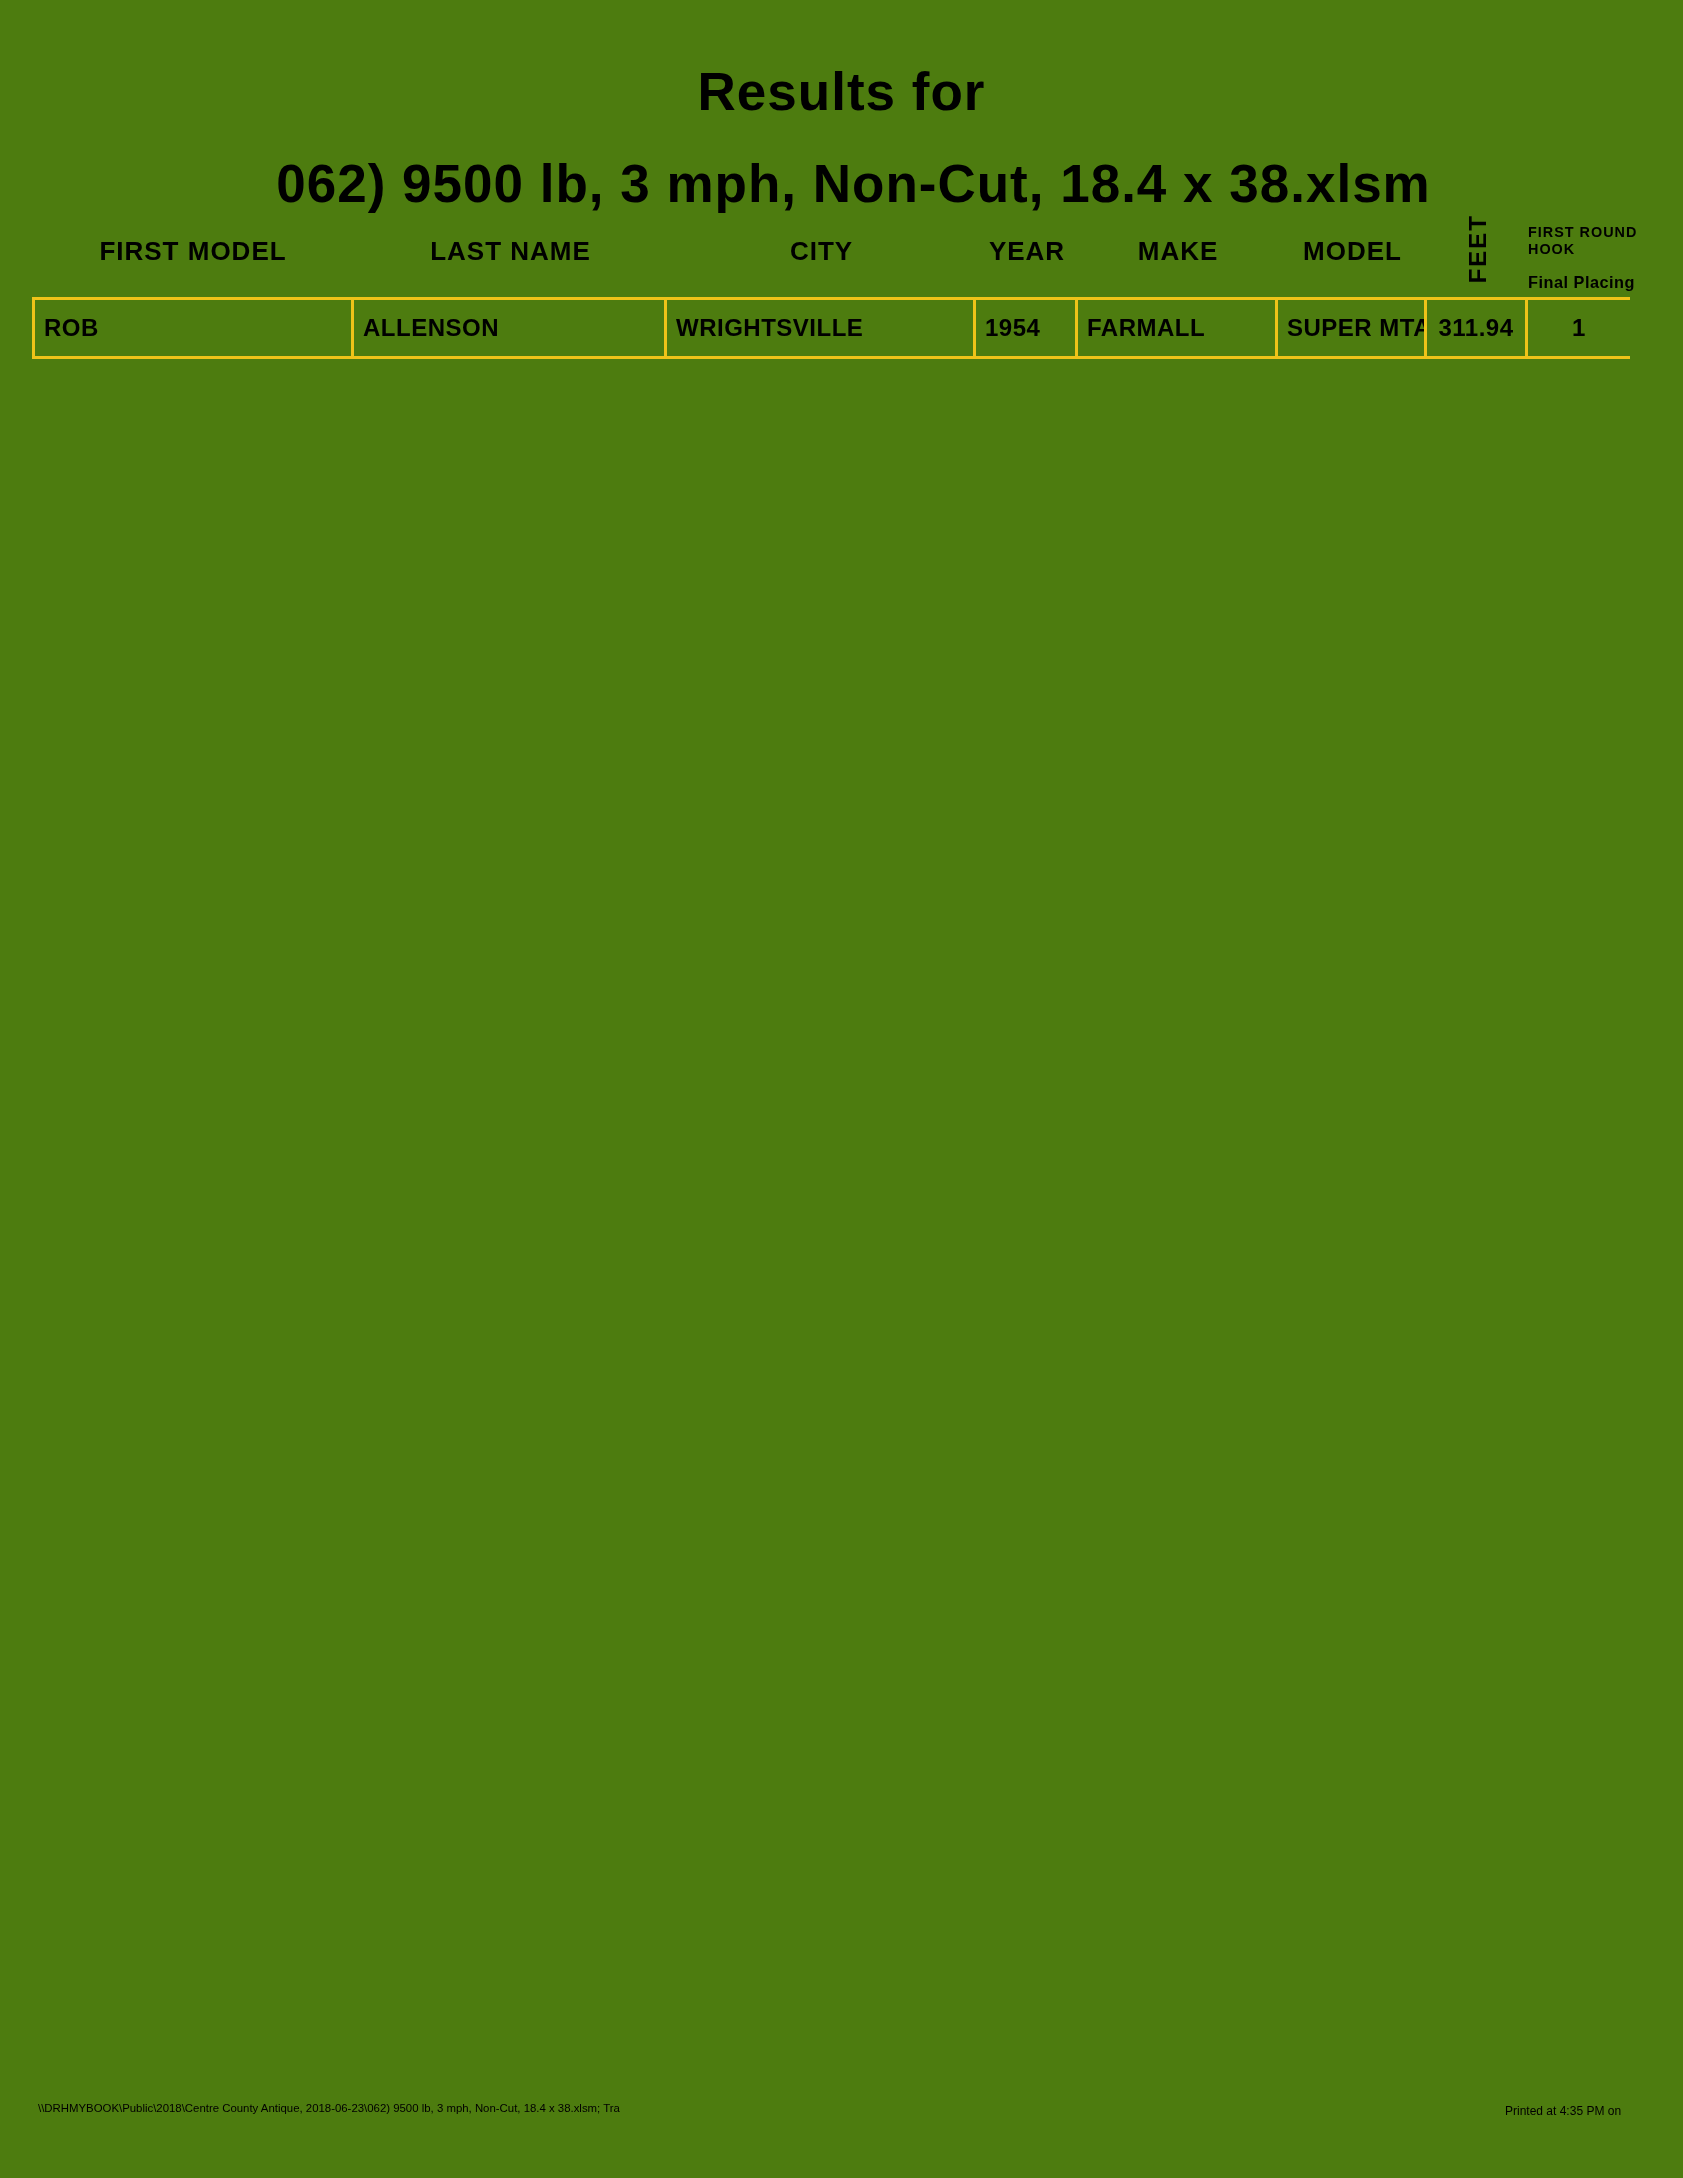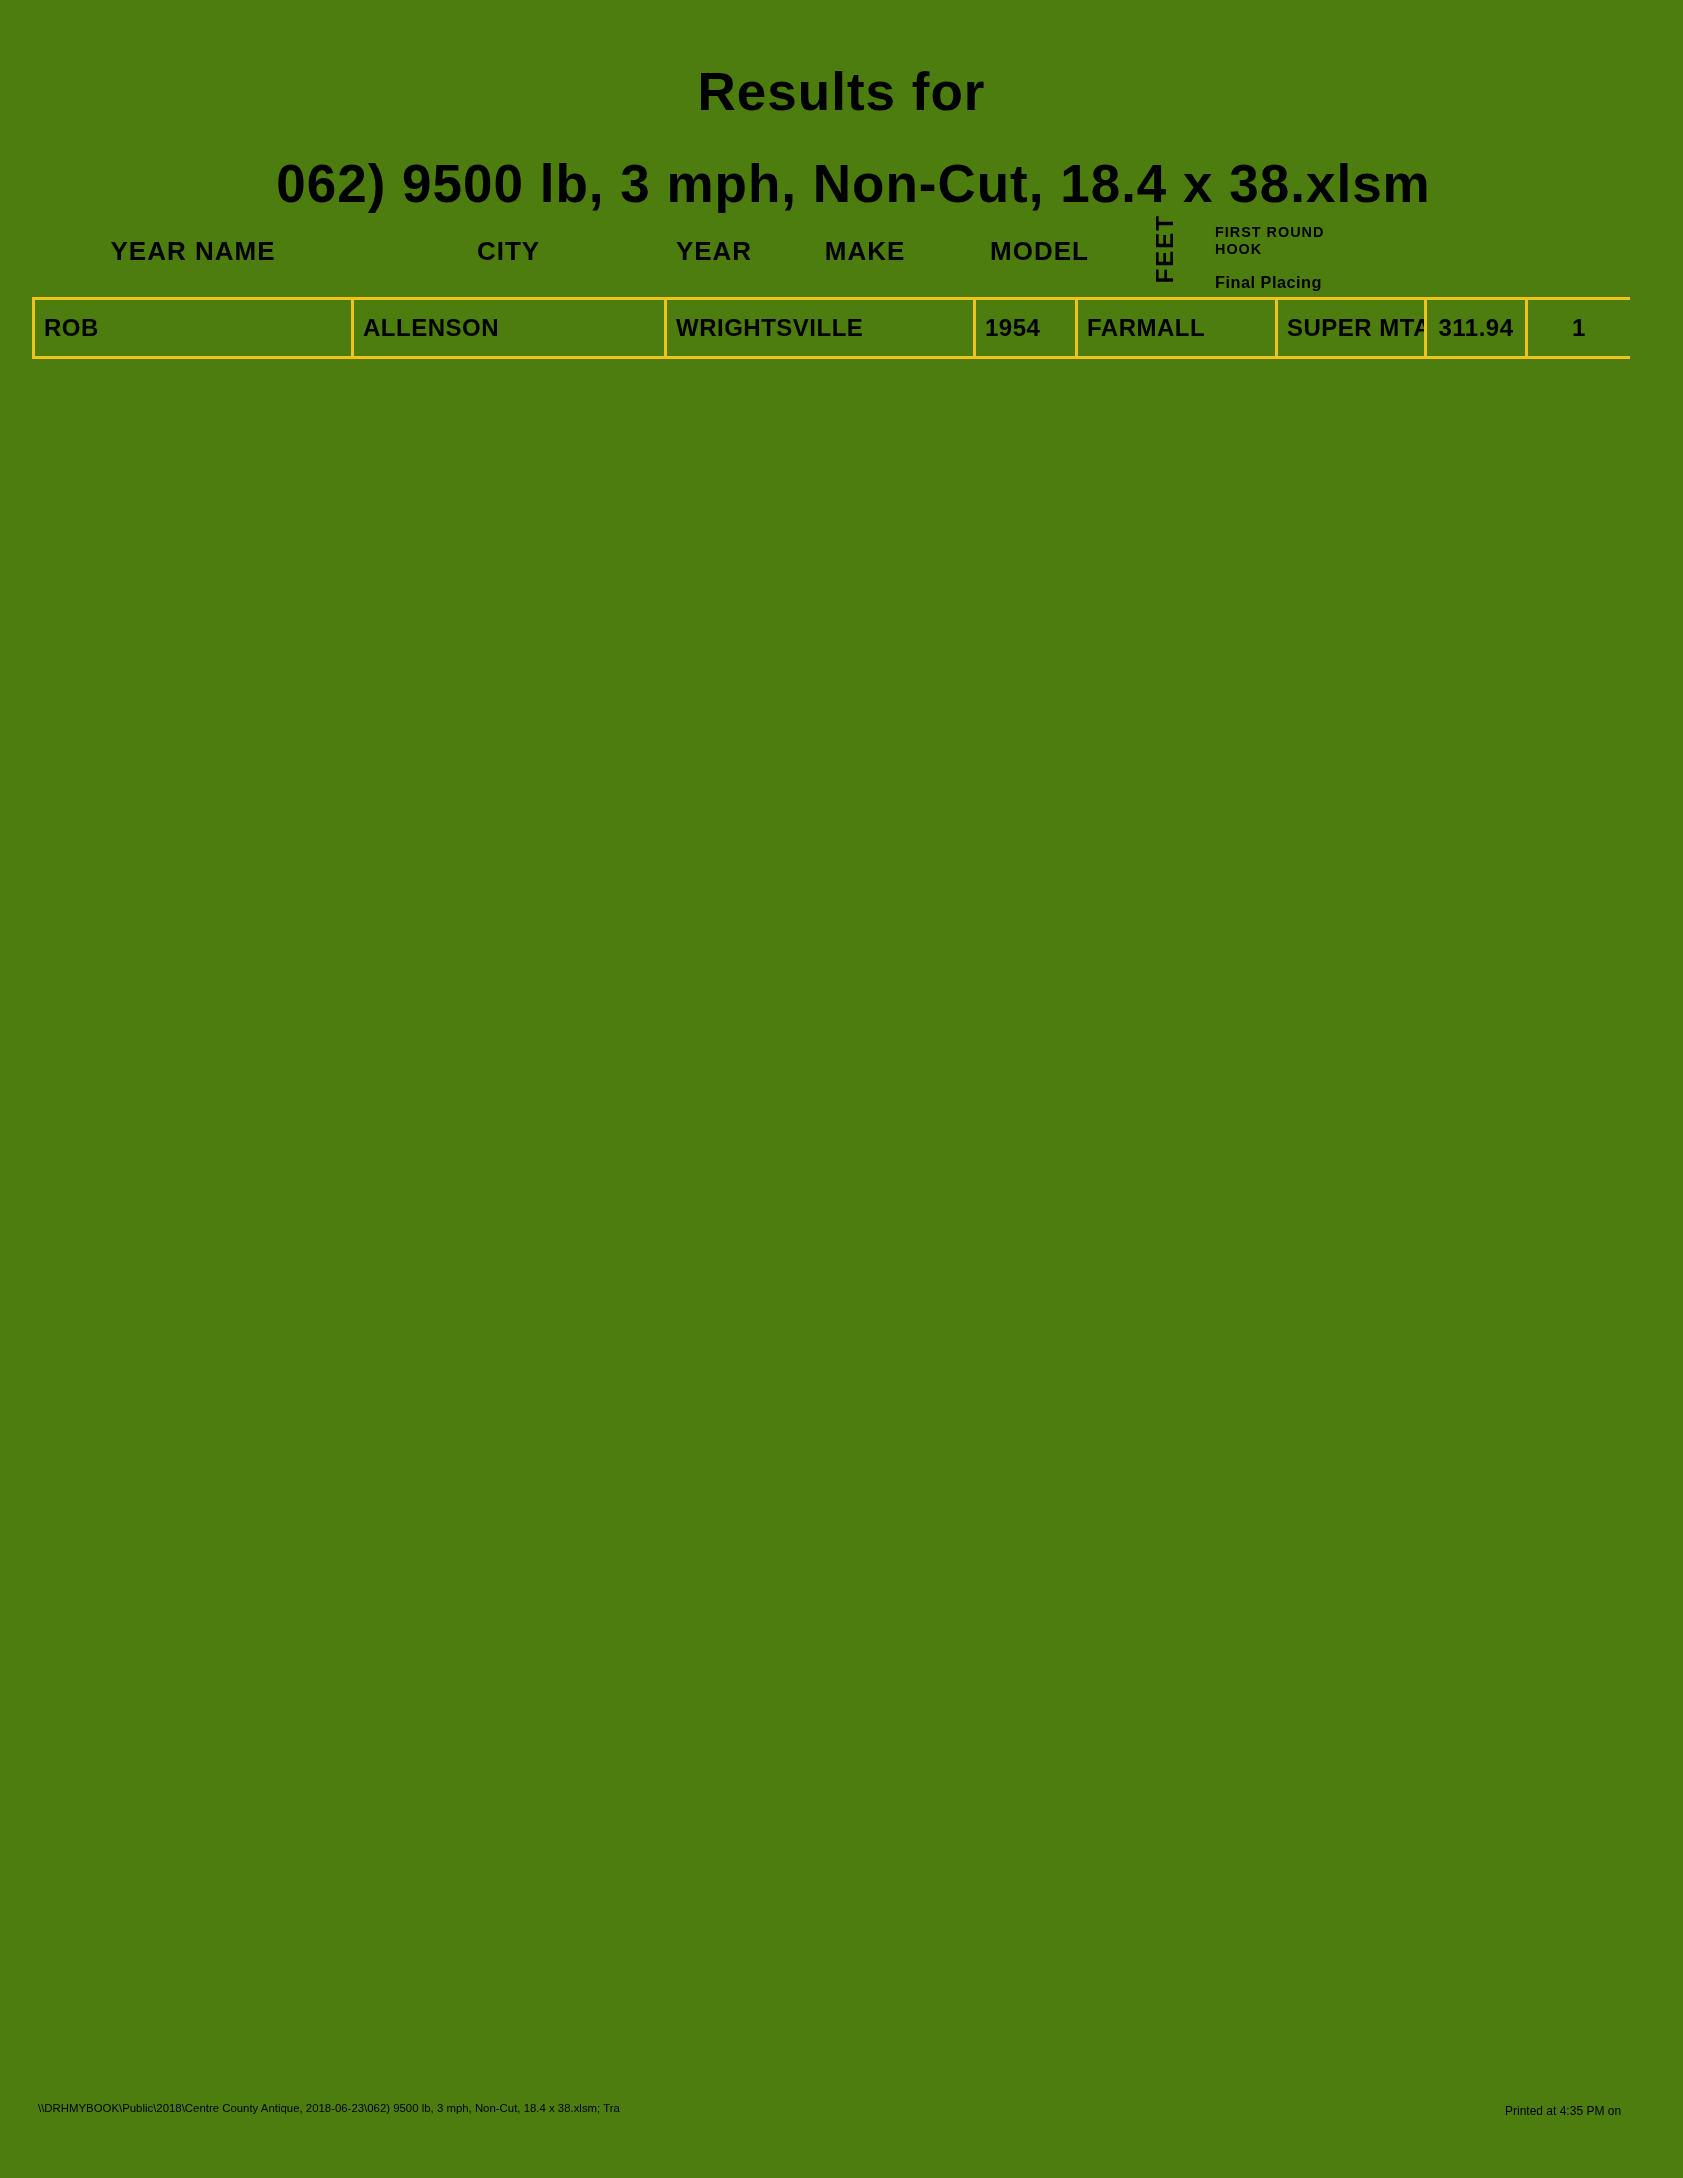--- a/index.html
+++ b/index.html
@@ -153,21 +153,22 @@
 </style>
 </head>
 <body>
 
 <div class="page">
 
   <h1 class="title">Results for</h1>
   <h2 class="subtitle">062) 9500 lb, 3 mph, Non-Cut, 18.4 x 38.xlsm</h2>
 
   <div class="hdr-row">
-    <div class="hcell c1">YEAR NAME</div>
+    <div class="hcell c1">FIRST MODEL</div>
+    <div class="hcell c2">LAST NAME</div>
     <div class="hcell c3">CITY</div>
     <div class="hcell c4">YEAR</div>
     <div class="hcell c5">MAKE</div>
     <div class="hcell c6">MODEL</div>
     <div class="hcell c7 feet-col">
       <span class="feet-vert">FEET</span>
     </div>
     <div class="hcell c8 hook-col">
       <span class="hook-line">FIRST ROUND</span>
       <span class="hook-line">HOOK</span>

